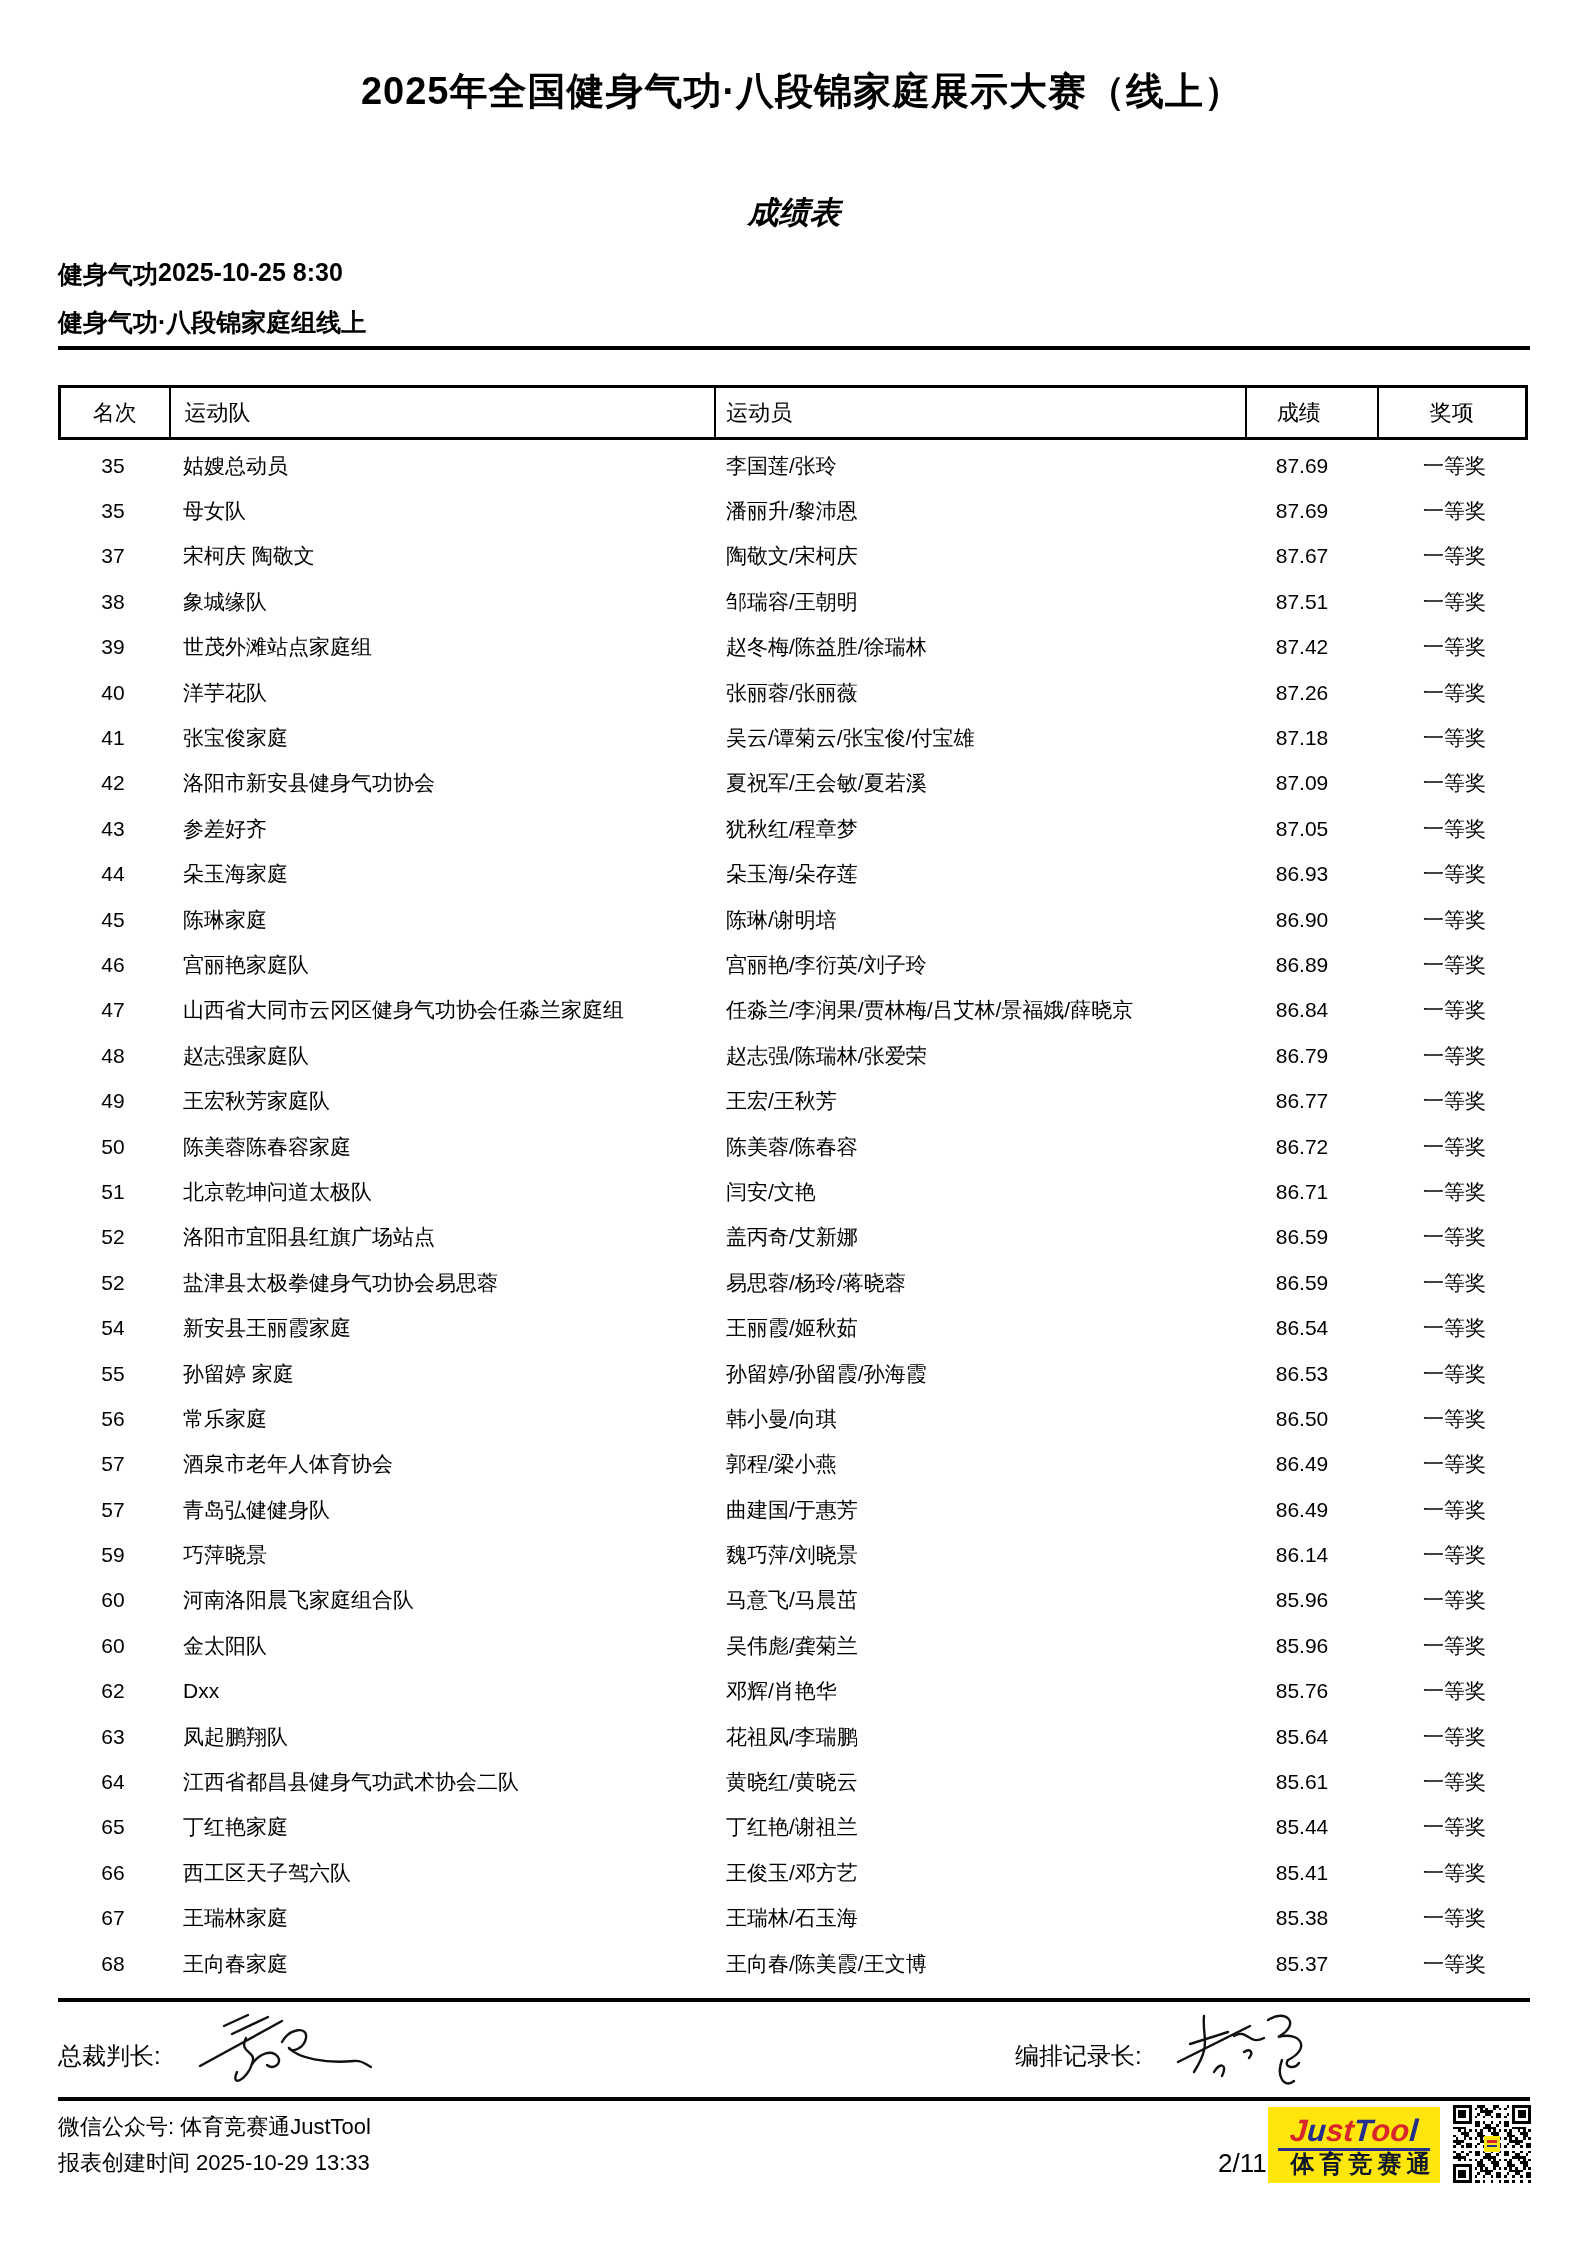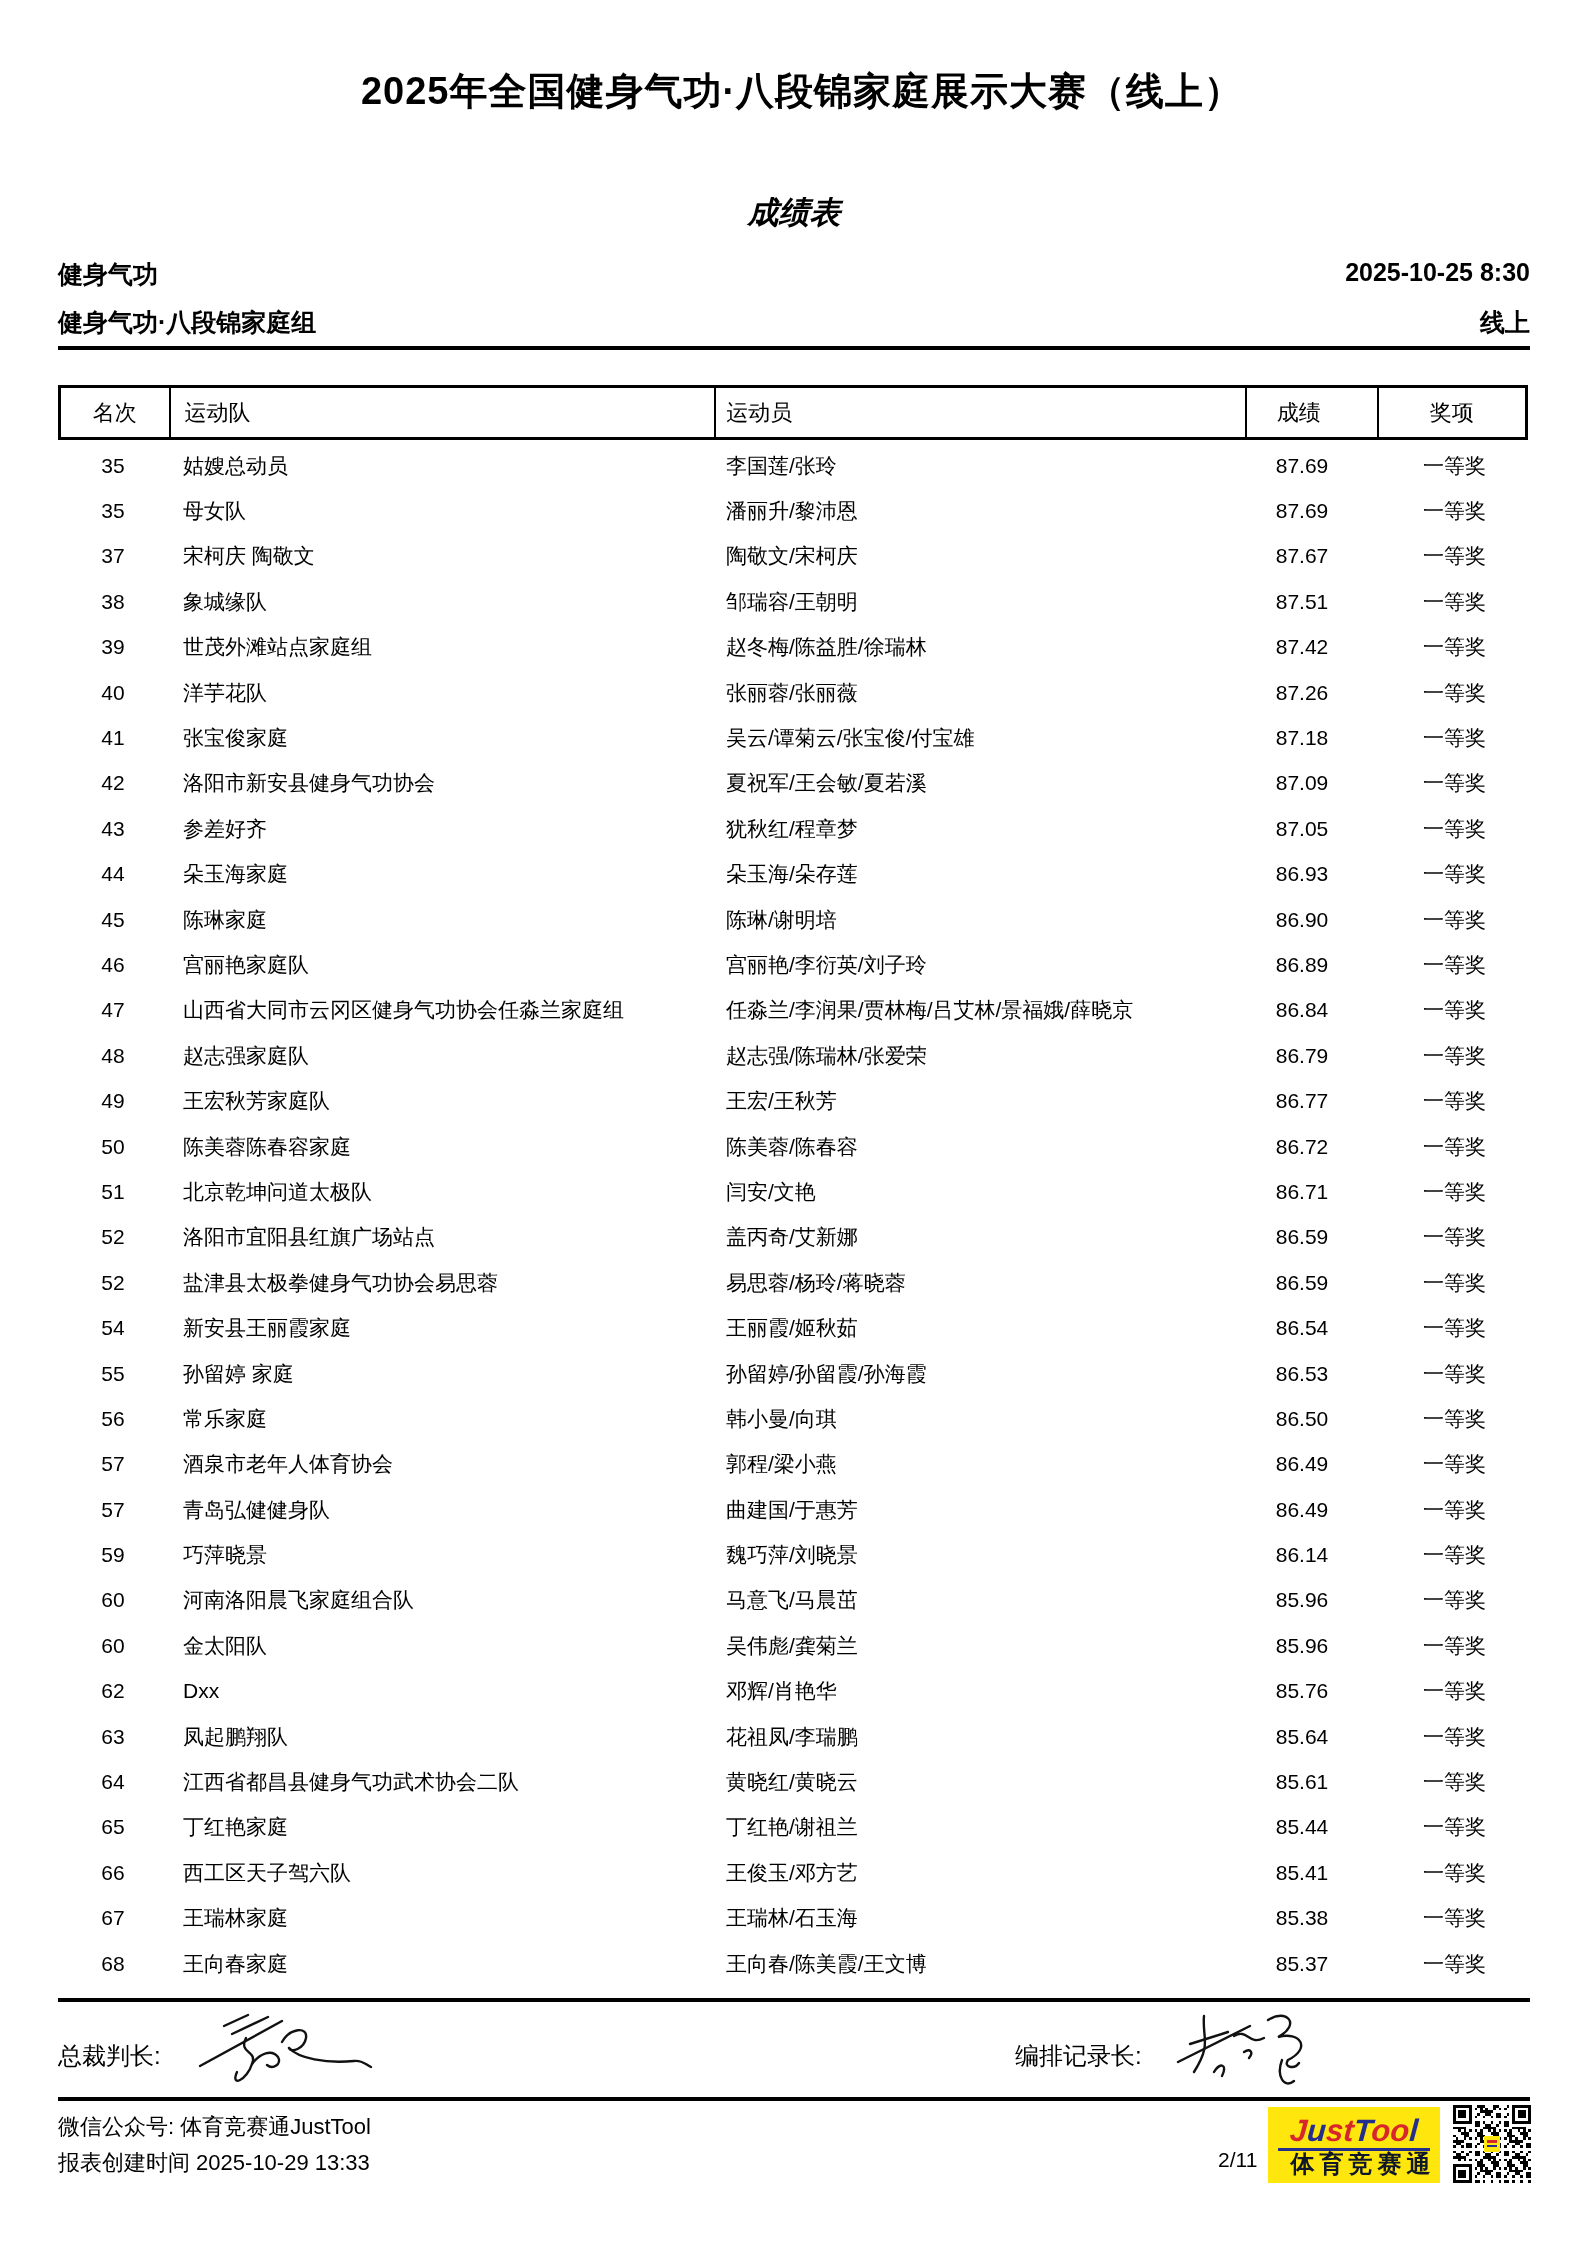--- a/index.html
+++ b/index.html
@@ -5,21 +5,21 @@
   html,body{margin:0;padding:0;background:#888;}
   .page{
     position:relative;width:1588px;height:2246px;background:#ffffff;
     font-family:"Liberation Sans","DejaVu Sans",sans-serif;color:#000;overflow:hidden;
   }
   .title{position:absolute;top:66px;left:0;width:100%;text-align:center;
     font-size:38px;font-weight:700;letter-spacing:1px;padding-left:8px;}
   .subtitle{position:absolute;top:192px;left:0;width:100%;text-align:center;
     font-size:31px;font-weight:700;font-style:italic;}
   .meta-row{position:absolute;left:58px;width:1472px;display:flex;
-    justify-content:space-between;font-size:25px;font-weight:700;}
+    justify-content:flex-start;font-size:25px;font-weight:700;}
   .meta-row1{top:258px;}
   .meta-row2{top:306px;}
   .rule{position:absolute;left:58px;width:1472px;height:4px;background:#000;}
   .rule-top{top:346px;}
   .rule-mid{top:1998px;}
   .rule-bot{top:2097px;}
 
   .thead{
     position:absolute;left:58px;top:385px;width:1470px;height:55px;
     border:3px solid #000;box-sizing:border-box;display:flex;align-items:stretch;
@@ -41,21 +41,21 @@
   .sig-label{position:absolute;font-size:24px;font-weight:400;}
   .sig-label-1{left:58px;top:2040px;}
   .sig-label-2{left:1015px;top:2040px;}
   .sig-svg{position:absolute;}
   .sig-svg path{fill:none;stroke:#111;stroke-width:2.4;stroke-linecap:round;}
   .sig-1{left:194px;top:2008px;}
   .sig-2{left:1170px;top:2004px;}
 
   .foot-wechat{position:absolute;left:58px;top:2112px;font-size:22px;}
   .foot-created{position:absolute;left:58px;top:2148px;font-size:22px;}
-  .foot-page{position:absolute;left:1218px;top:2148px;font-size:21px;}
+  .foot-page{position:absolute;left:1218px;top:2148px;font-size:26px;}
 
   .logo{
     position:absolute;left:1268px;top:2107px;width:172px;height:76px;
     background:#ffe60c;display:flex;flex-direction:column;align-items:center;justify-content:center;
   }
   .logo-brand{font-size:31px;font-weight:700;font-style:italic;line-height:1;
     letter-spacing:0px;transform:skewX(-4deg);}
   .logo-underline{width:152px;height:3px;background:#232e8f;margin:2px 0 1px 0;}
   .logo-cn{font-size:24px;font-weight:700;color:#0f172a;letter-spacing:5px;line-height:1;margin-left:18px;}
   .qr{position:absolute;left:1453px;top:2105px;width:78px;height:78px;}

